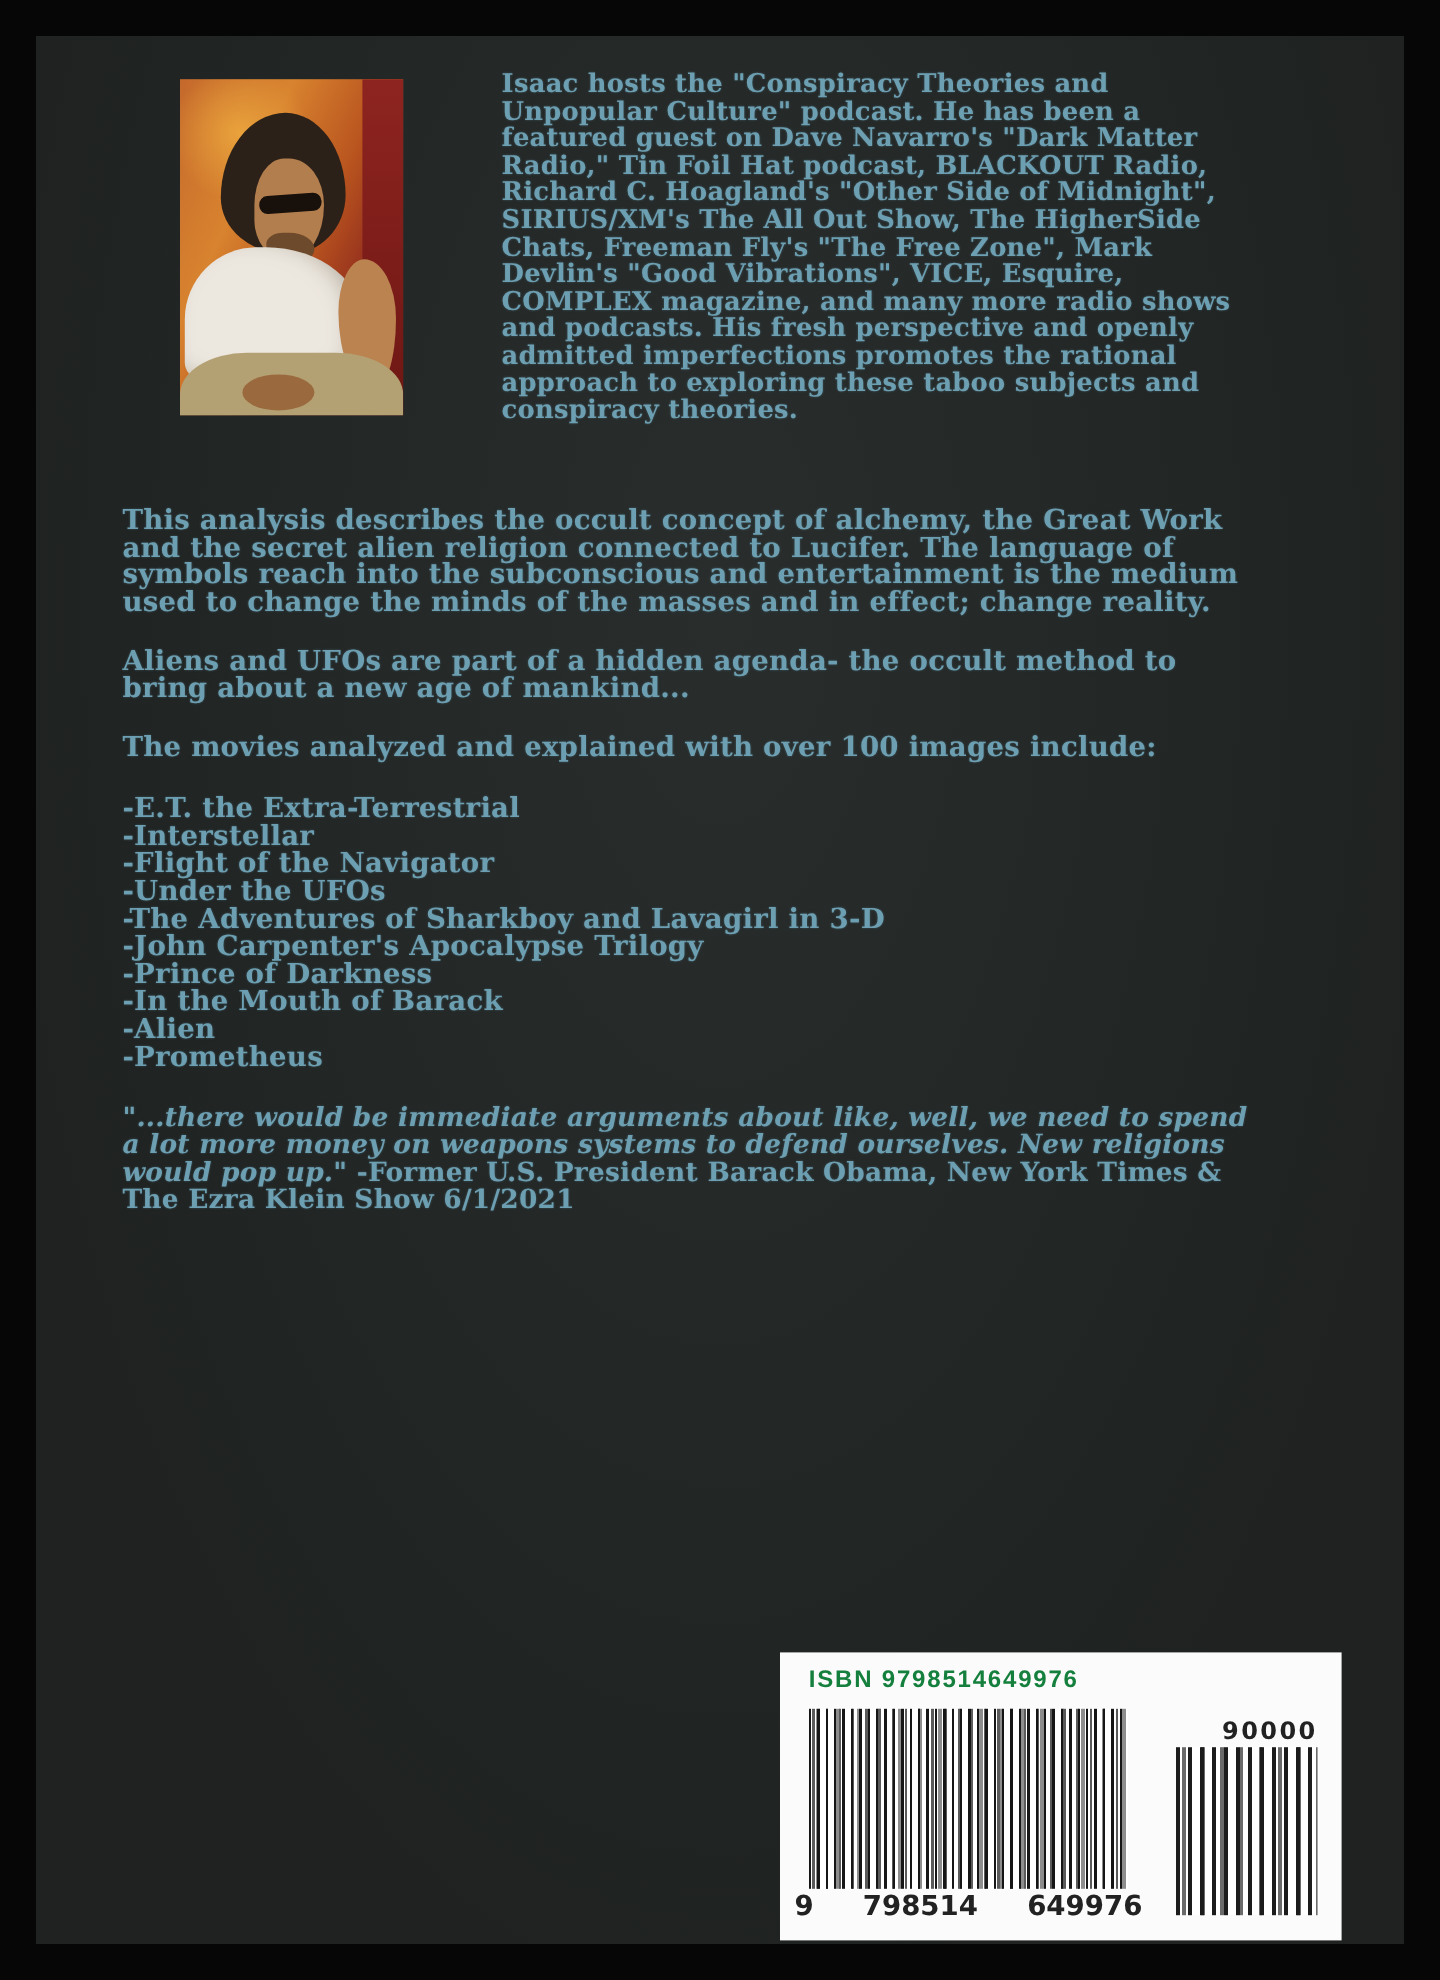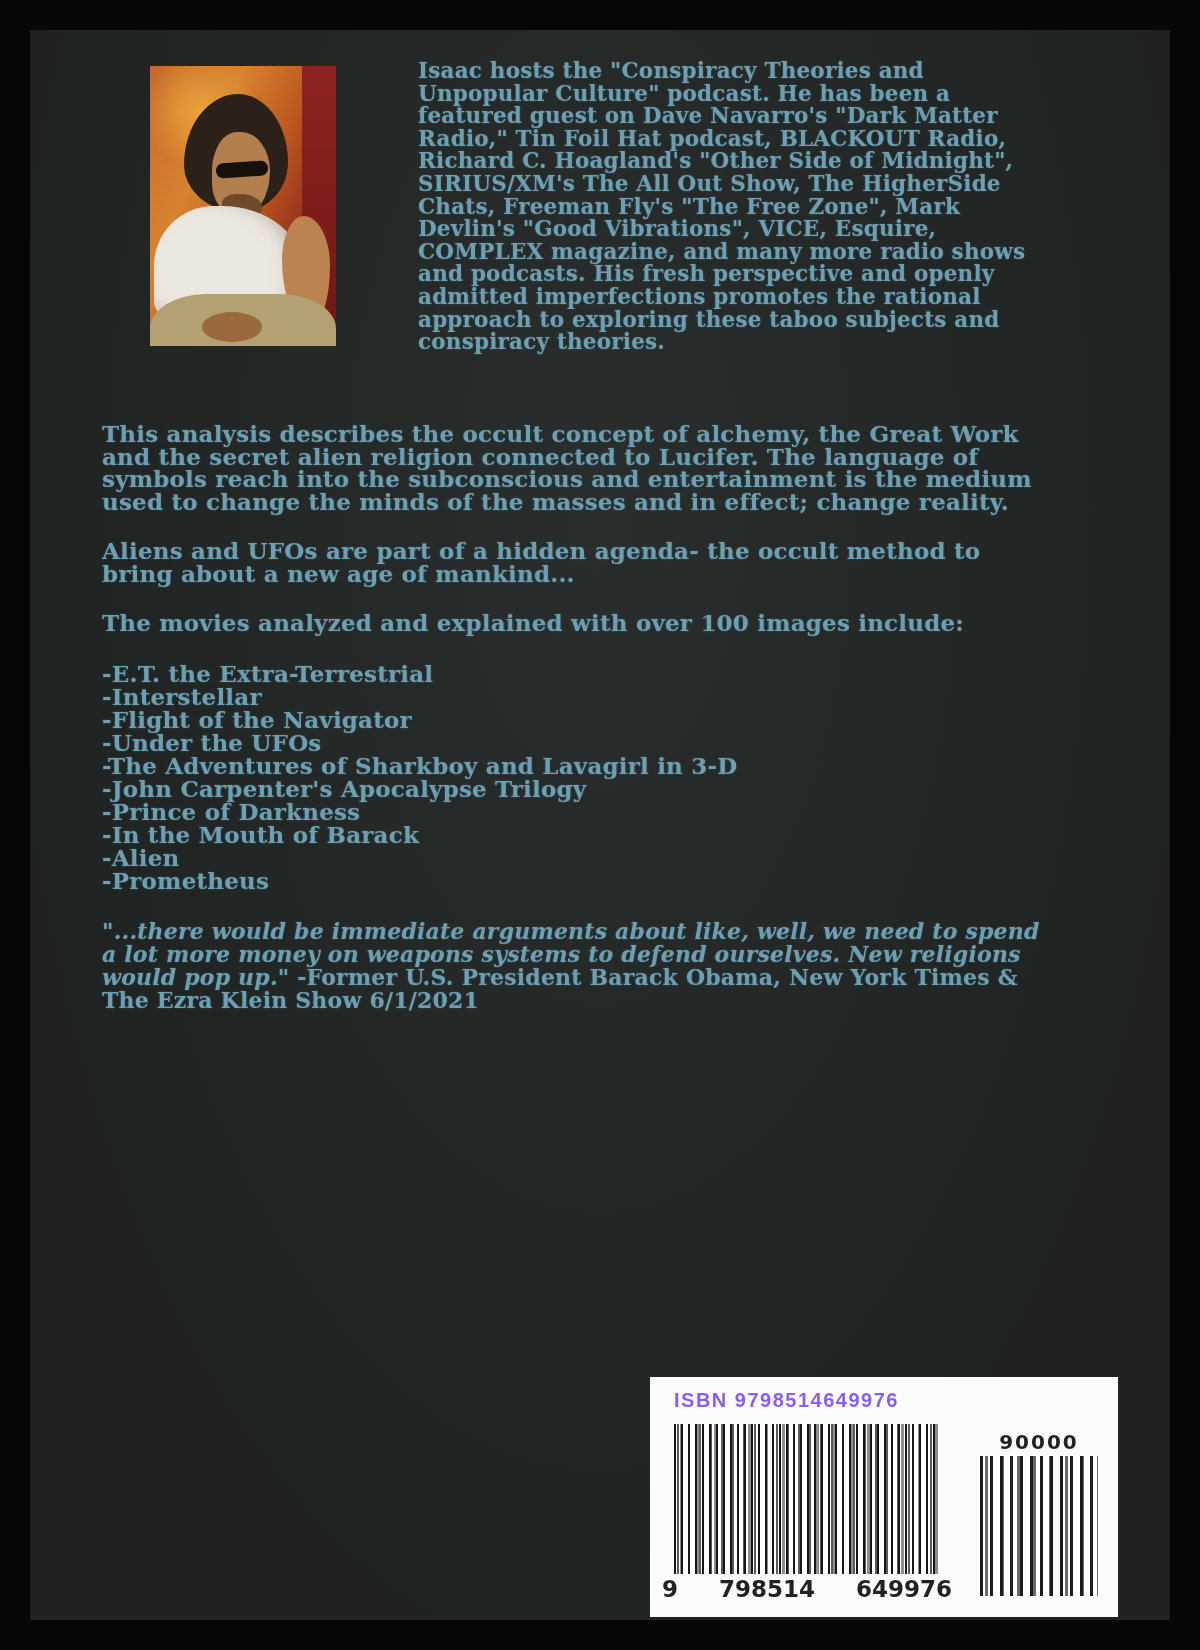--- a/index.html
+++ b/index.html
@@ -59,39 +59,39 @@
   .movies div{line-height:23px;}
   .quote{font-size:22px;line-height:23px;}
   .quote .q{font-style:italic;}
   
   .barcode-box{
     position:absolute;left:620px;top:1347px;width:468px;height:240px;
     background:#fbfbfb;overflow:hidden;
     font-family:"Liberation Sans","DejaVu Sans",sans-serif;
   }
   .isbn-label{
-    margin:12px 0 6px 24px;font-size:20px;font-weight:bold;color:#8b5cf6;
+    margin:12px 0 6px 24px;font-size:20px;font-weight:bold;color:#15803d;
     letter-spacing:1.5px;
   }
   .bars-row{position:relative;height:200px;}
   .main-bars{
     position:absolute;left:24px;top:6px;width:266px;height:150px;
     background-color:#fff;
     background-image:
       repeating-linear-gradient(90deg,#161616 0 2px,rgba(0,0,0,0) 2px 7px),
       repeating-linear-gradient(90deg,rgba(0,0,0,0) 0 3px,#5a5a5a 3px 5px,rgba(0,0,0,0) 5px 11px),
       repeating-linear-gradient(90deg,rgba(0,0,0,0) 0 6px,#8d8d8d 6px 9px,rgba(0,0,0,0) 9px 17px);
   }
   .main-digits{
     position:absolute;left:12px;top:158px;width:290px;
     display:flex;justify-content:space-between;
     font-size:23px;font-weight:bold;color:#222;
     font-family:"DejaVu Sans","Liberation Sans",sans-serif;
   }
-  .supp{position:absolute;left:330px;top:12px;width:118px;text-align:center;}
+  .supp{position:absolute;left:330px;top:12px;width:118px;text-align:right;}
   .supp-code{font-size:20px;font-weight:bold;color:#222;letter-spacing:2px;
     font-family:"DejaVu Sans","Liberation Sans",sans-serif;}
   .supp-bars{
     margin-top:2px;height:140px;background-color:#fff;
     background-image:
       repeating-linear-gradient(90deg,#1c1c1c 0 3px,rgba(0,0,0,0) 3px 10px),
       repeating-linear-gradient(90deg,rgba(0,0,0,0) 0 5px,#6a6a6a 5px 8px,rgba(0,0,0,0) 8px 16px);
   }
 </style>
 </head>

